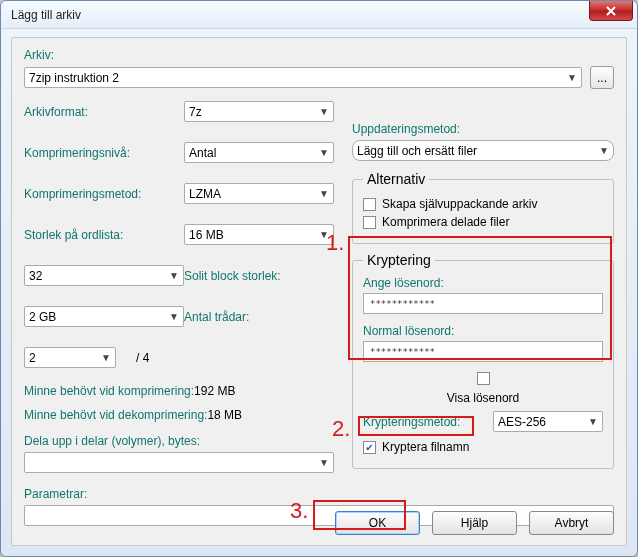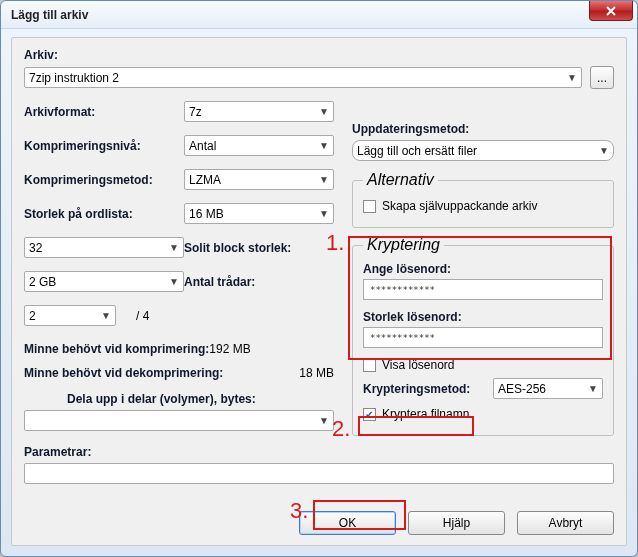--- a/index.html
+++ b/index.html
@@ -29,21 +29,20 @@
     border-radius: 6px 6px 0 0;
     display: flex;
     align-items: center;
     padding: 0 6px;
     position: relative;
   }
   .titlebar-text {
     font-size: 12px;
     color: #222;
     padding-left: 4px;
-    font-weight: bold;
   }
   .close-btn {
     position: absolute;
     right: 4px;
     top: 0;
     width: 44px;
     height: 20px;
     background: linear-gradient(#e47474, #c53030 45%, #b01e1e 55%, #d24a4a);
     border: 1px solid #7a1a1a;
     border-top: none;
@@ -61,21 +60,21 @@
     top: 36px;
     left: 10px;
     right: 10px;
     bottom: 10px;
     background: #f0f0f0;
     border: 1px solid #c8c8c8;
     border-radius: 2px;
     padding: 10px 12px 46px 12px;
   }
   .row { display: flex; align-items: center; margin-bottom: 6px; }
-  .label { color: #0f172a; font-weight: bold; }
+  .label { color: #0f766e; }
   .combo, .text-input {
     background: #fff;
     border: 1px solid #aaa;
     height: 21px;
     padding: 7px 4px;
     font-size: 12px;
     border-radius: 2px;
     display: flex;
     align-items: center;
     justify-content: space-between;
@@ -100,21 +99,21 @@
     left: 340px;
     top: 84px;
     right: 12px;
   }
   fieldset {
     border: 1px solid #c0c0c0;
     border-radius: 3px;
     padding: 6px 10px 10px 10px;
     margin: 0 0 8px 0;
   }
-  legend { font-size: 16px; padding: 0 4px; font-style: italic; }
+  legend { font-size: 14px; padding: 0 4px; }
   .chk {
     display: flex;
     align-items: center;
     gap: 6px;
     margin: 4px 0;
   }
   .chkbox {
     width: 13px; height: 13px;
     background:#fff;
     border:1px solid #8a8a8a;
@@ -151,37 +150,37 @@
   .btnrow {
     position: absolute;
     bottom: 10px;
     right: 12px;
     left: 12px;
     display: flex;
     justify-content: flex-end;
     gap: 12px;
   }
   .btn {
-    width: 97px;
+    width: 85px;
     height: 24px;
     background: linear-gradient(#fdfdfd,#e3e3e3);
     border:1px solid #888;
     border-radius:3px;
     display:flex;align-items:center;justify-content:center;
     cursor:pointer;
     font-size:12px;
   }
   .btn.ok {
     border:1px solid #3d7ec6;
     box-shadow: inset 0 0 0 1px #aad4ff;
   }
   .grid2 {
     display: grid;
     grid-template-columns: 160px 150px;
-    row-gap: 13px;
+    row-gap: 20px;
     align-items: center;
   }
 </style>
 </head>
 <body>
 
 <div class="window">
 
   <div class="titlebar">
     <span class="titlebar-text">Lägg till arkiv</span>
@@ -249,59 +248,63 @@
             <span class="arrow">▼</span>
           </div>
           <span style="margin-left:12px;">/ 4</span>
         </div>
       </div>
 
       <div style="display:flex;margin-top:16px;width:310px;">
         <span class="label">Minne behövt vid komprimering:</span>
         <span>192 MB</span>
       </div>
-      <div style="display:flex;justify-content:space-between;margin-top:10px;width:310px;">
+      <div style="display:flex;margin-top:10px;width:310px;">
         <span class="label">Minne behövt vid dekomprimering:</span>
         <span>18 MB</span>
       </div>
 
-      <div class="label" style="margin-top:12px;margin-left:43px;">Dela upp i delar (volymer), bytes:</div>
+      <div class="label" style="margin-top:12px;">Dela upp i delar (volymer), bytes:</div>
       <div class="combo" style="width:310px;margin-top:4px;">
         <span></span>
         <span class="arrow">▼</span>
       </div>
     </div>
 
     <div class="right-col">
       <div class="label">Uppdateringsmetod:</div>
       <div class="combo" style="width:100%;margin-top:4px;border-radius:8px;">
         <span>Lägg till och ersätt filer</span>
         <span class="arrow">▼</span>
       </div>
 
       <fieldset style="margin-top:10px;">
         <legend>Alternativ</legend>
         <div class="chk">
           <div class="chkbox"></div>
           <span>Skapa självuppackande arkiv</span>
         </div>
+        <div class="chk">
+          <div class="chkbox"></div>
+          <span>Komprimera delade filer</span>
+        </div>
       </fieldset>
 
       <fieldset style="margin-top:6px;">
         <legend>Kryptering</legend>
         <div class="label" style="margin-top:2px;">Ange lösenord:</div>
         <div class="pwd" style="margin-top:3px;">
           <span>************</span>
         </div>
-        <div class="label" style="margin-top:10px;">Storlek lösenord:</div>
+        <div class="label" style="margin-top:10px;">Normal lösenord:</div>
         <div class="pwd" style="margin-top:3px;">
           <span>************</span>
         </div>
 
-        <div class="chk" style="margin-top:10px;">
+        <div class="chk" style="margin-top:10px;flex-direction:column;">
           <div class="chkbox"></div>
           <span>Visa lösenord</span>
         </div>
 
         <div style="display:flex;align-items:center;justify-content:space-between;margin-top:6px;">
           <span class="label">Krypteringsmetod:</span>
           <div class="combo" style="width:110px;">
             <span>AES-256</span>
             <span class="arrow">▼</span>
           </div>

